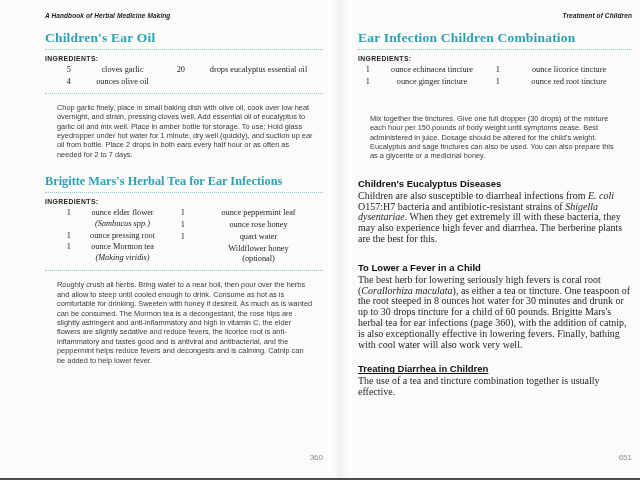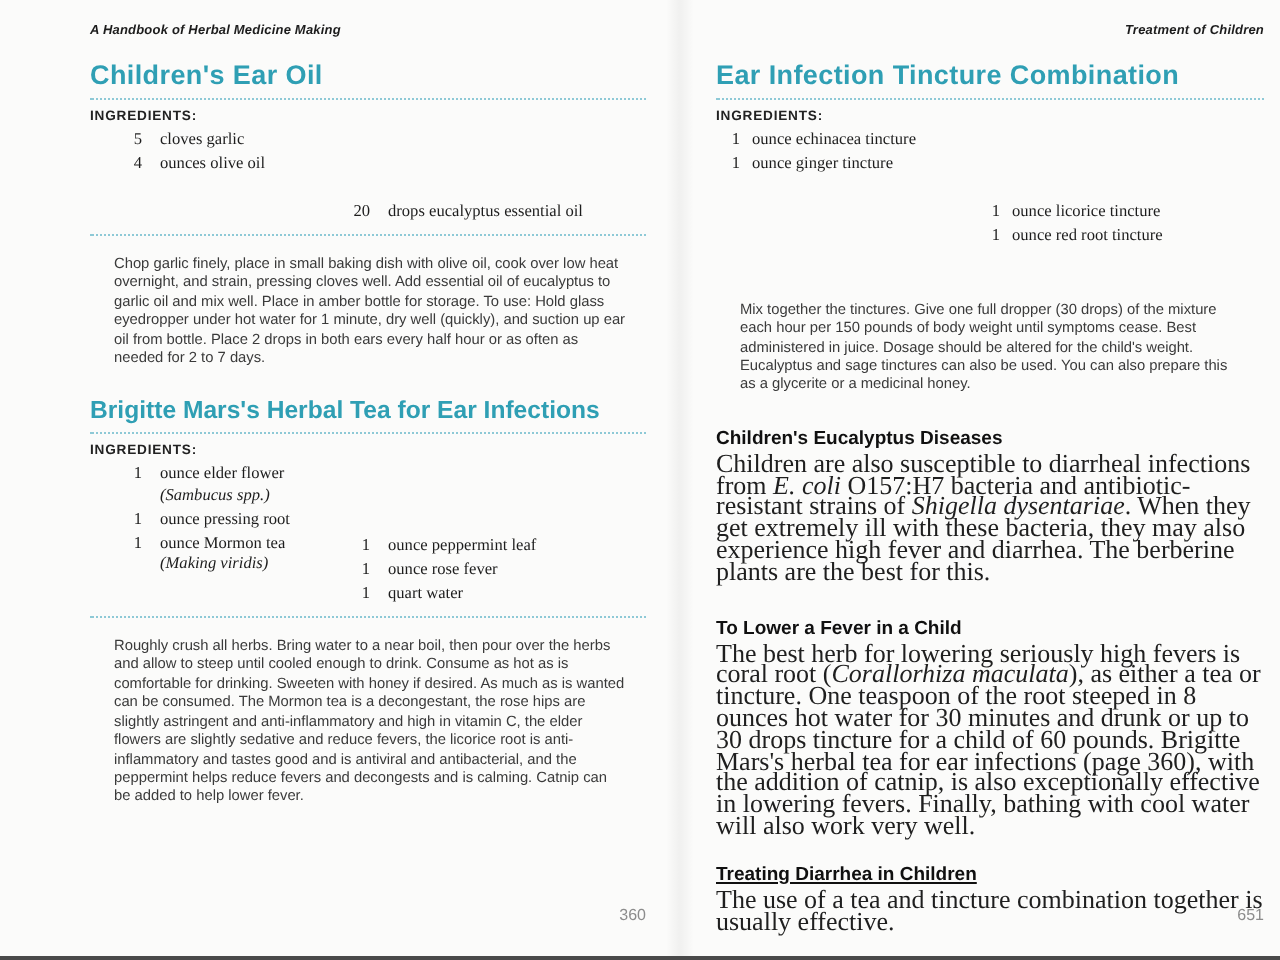--- a/index.html
+++ b/index.html
@@ -11,49 +11,49 @@
     background:linear-gradient(90deg, rgba(0,0,0,0) 0%, rgba(0,0,0,0.045) 50%, rgba(0,0,0,0) 100%);}
   .bottom-edge{position:absolute;left:0;bottom:0;width:640px;height:2px;background:#4a4a4a;}
   .page{position:absolute;top:0;height:478px;}
   .page-left{left:45px;width:278px;}
   .page-right{left:358px;width:274px;}
 
   .running-head{font-family:"Liberation Sans", sans-serif;font-style:italic;font-weight:bold;
     font-size:6.5px;color:#1c1c1c;margin-top:12px;letter-spacing:0.1px;}
   .page-right .running-head{text-align:right;}
 
-  .recipe-title{font-family:Liberation Sans, sans-serif;font-weight:bold;color:#2f9fb4;
+  .recipe-title{font-family:Liberation Serif, serif;font-weight:bold;color:#2f9fb4;
     font-size:13.5px;line-height:16px;margin:0;padding-top:11px;letter-spacing:0.2px;}
   .recipe-title.long{font-size:12.3px;letter-spacing:0;}
   .recipe-title.second{padding-top:14px;}
   .dotrule{border-bottom:1px dotted #8ec9d6;height:0;margin-top:3px;}
   .dotrule.below-ing{margin-top:4px;}
 
   .ingredients-label{font-family:"Liberation Sans", sans-serif;font-weight:bold;
     font-size:6.8px;letter-spacing:0.4px;color:#222;margin:5px 0 3px;}
 
   .ing-cols{display:flex;align-items:flex-start;}
   .page-left .ing-cols{padding-left:6px;}
   .page-left .ing-col-a{flex:0 0 114px;}
   .page-right .ing-col-a{flex:0 0 130px;}
-  .ing-col-b{flex:1;margin-top:36px;}
+  .ing-col-b{flex:1;}
   .ing-row{display:flex;font-size:8.3px;line-height:10.4px;color:#1d1d1d;margin-bottom:1.5px;}
   .qty{flex:0 0 20px;text-align:right;padding-right:9px;}
   .page-right .qty{flex:0 0 12px;padding-right:6px;}
-  .iname{flex:1;}
+  .iname{flex:1;text-align:center;}
   .iname i{font-style:italic;}
 
   .instructions{font-family:"Liberation Sans", sans-serif;font-size:7.4px;line-height:9.4px;
     color:#3a3a3a;margin:9px 0 0 12px;width:256px;}
   .page-right .instructions{margin-top:25px;width:252px;}
 
   .section-head{font-family:"Liberation Sans", sans-serif;font-weight:bold;font-size:9.5px;
     line-height:11px;color:#101010;margin:17px 0 2px;}
   .section-head.tight{margin-top:13px;text-decoration:underline;}
-  .body-para{font-size:13px;line-height:10.8px;color:#1f1f1f;margin:0;}
+  .body-para{font-size:10px;line-height:10.8px;color:#1f1f1f;margin:0;}
   .body-para i{font-style:italic;}
 
   .pageno{position:absolute;bottom:16px;left:0;width:100%;text-align:right;
     font-family:"Liberation Sans", sans-serif;font-size:8px;color:#8c8c8c;}
 </style>
 </head>
 <body>
 
 <div class="gutter"></div>
 
@@ -102,38 +102,42 @@
           <span class="iname">ounce Mormon tea<br><i>(Making viridis)</i></span>
         </div>
       </div>
     <div class="ing-col ing-col-b">
         <div class="ing-row">
           <span class="qty">1</span>
           <span class="iname">ounce peppermint leaf</span>
         </div>
         <div class="ing-row">
           <span class="qty">1</span>
-          <span class="iname">ounce rose fever</span>
+          <span class="iname">ounce rose honey</span>
         </div>
         <div class="ing-row">
           <span class="qty">1</span>
           <span class="iname">quart water</span>
+        </div>
+        <div class="ing-row">
+          <span class="qty"></span>
+          <span class="iname">Wildflower honey<br><span>(optional)</span></span>
         </div>
       </div>
   </div>
   <div class="dotrule below-ing"></div>
   <p class="instructions">Roughly crush all herbs. Bring water to a near boil, then pour over the herbs and allow to steep until cooled enough to drink. Consume as hot as is comfortable for drinking. Sweeten with honey if desired. As much as is wanted can be consumed. The Mormon tea is a decongestant, the rose hips are slightly astringent and anti-inflammatory and high in vitamin C, the elder flowers are slightly sedative and reduce fevers, the licorice root is anti-inflammatory and tastes good and is antiviral and antibacterial, and the peppermint helps reduce fevers and decongests and is calming. Catnip can be added to help lower fever.</p>
 
   <div class="pageno">360</div>
 </div>
 
 <div class="page page-right">
   <div class="running-head">Treatment of Children</div>
 
-  <h2 class="recipe-title">Ear Infection Tincture Combination</h2>
+  <h2 class="recipe-title">Ear Infection Children Combination</h2>
   <div class="dotrule"></div>
   <div class="ingredients-label">INGREDIENTS:</div>
   <div class="ing-cols">
     <div class="ing-col ing-col-a">
         <div class="ing-row">
           <span class="qty">1</span>
           <span class="iname">ounce echinacea tincture</span>
         </div>
         <div class="ing-row">
           <span class="qty">1</span>

